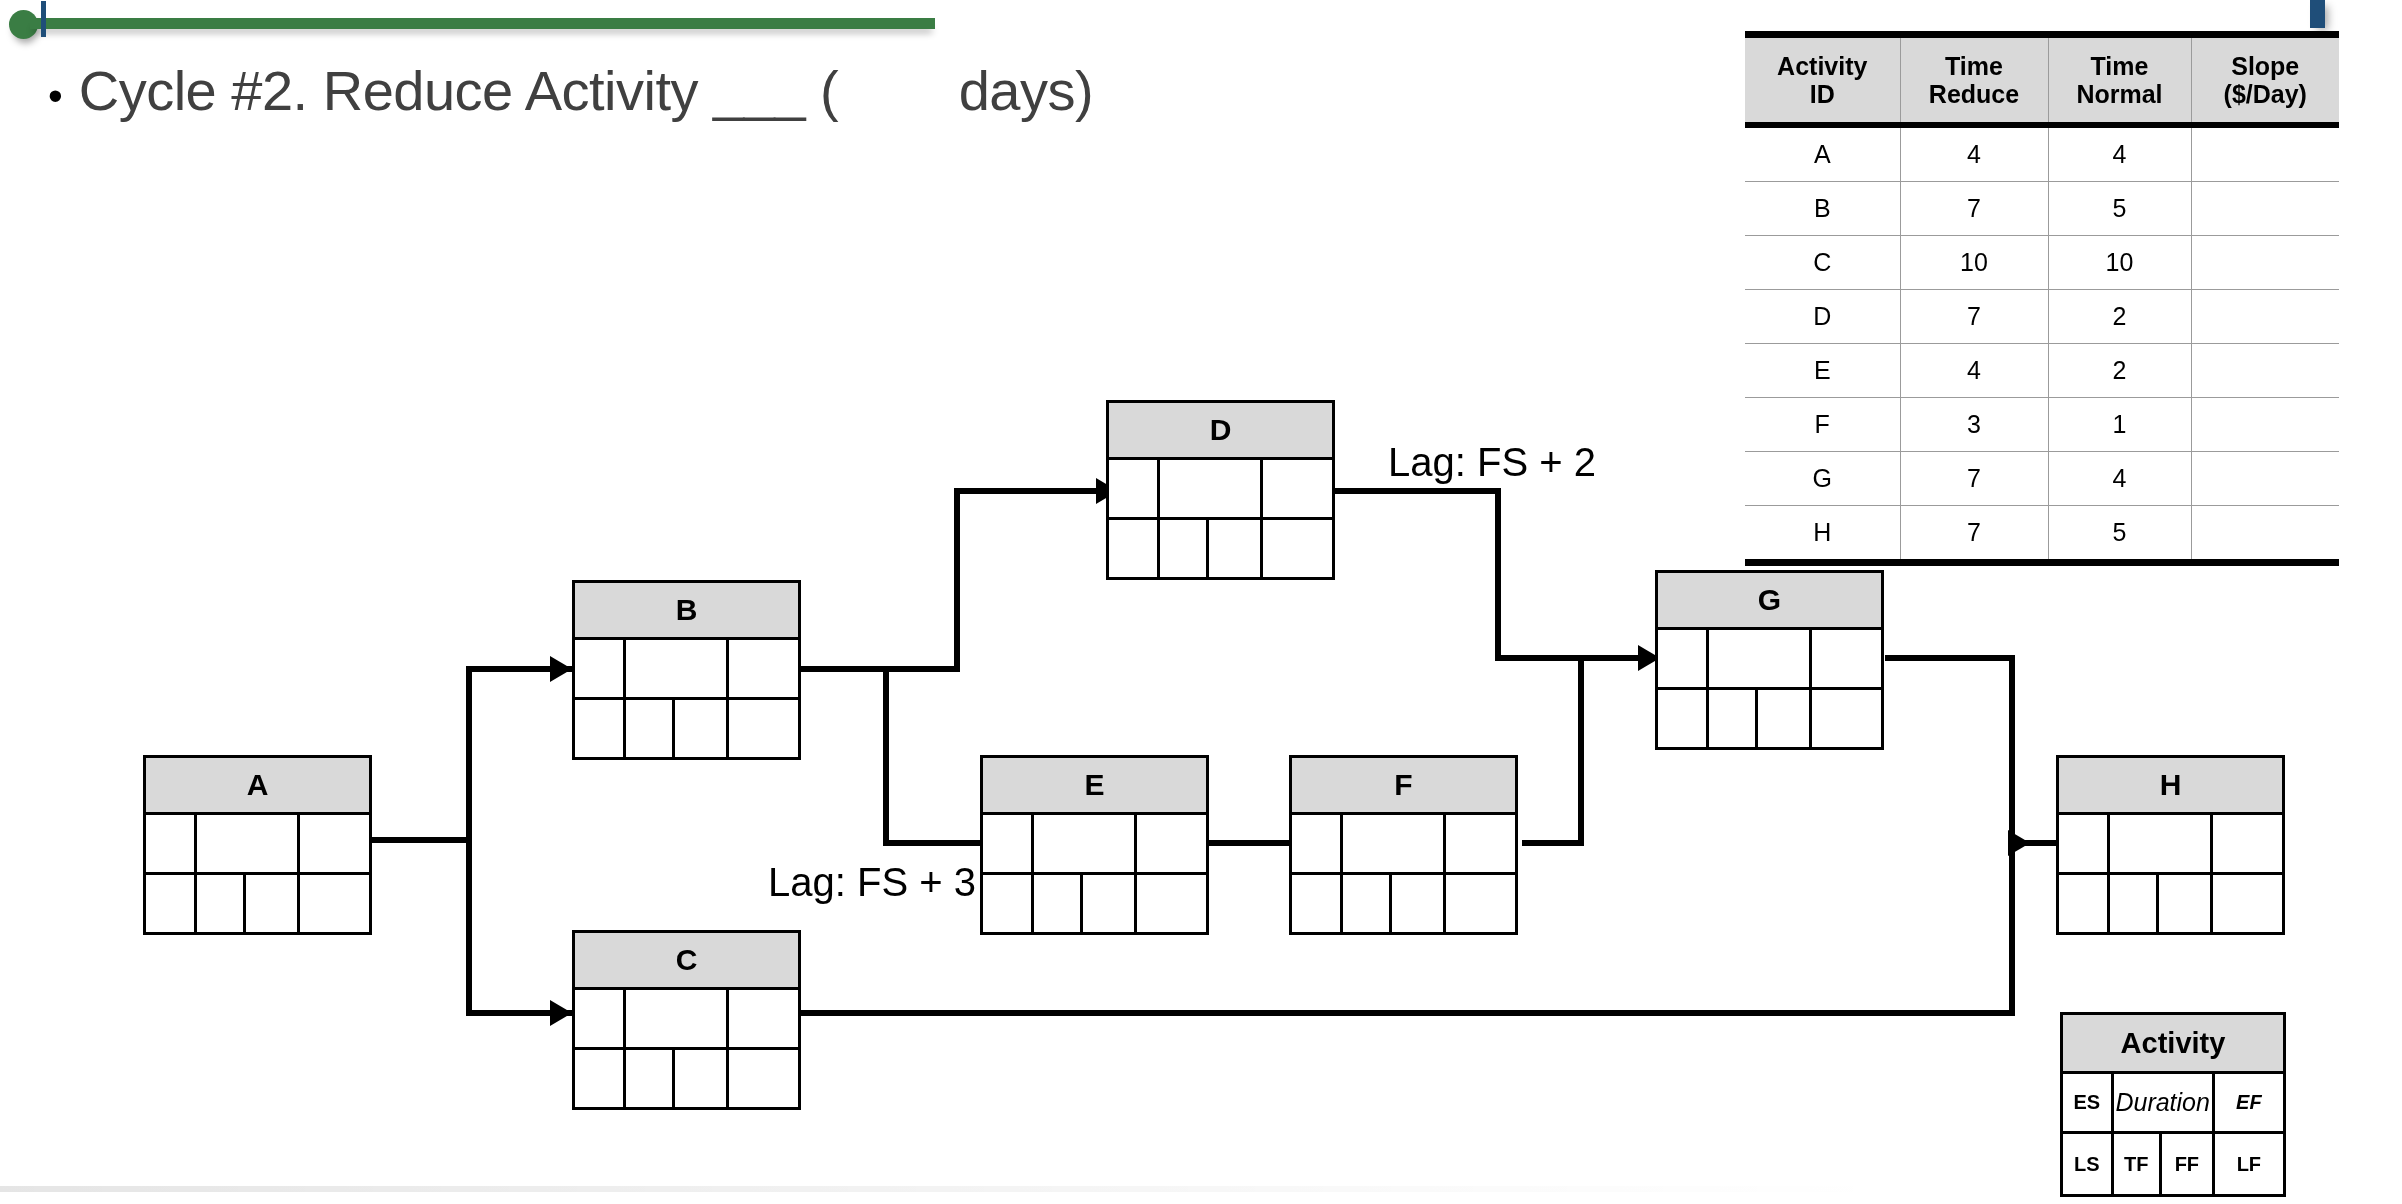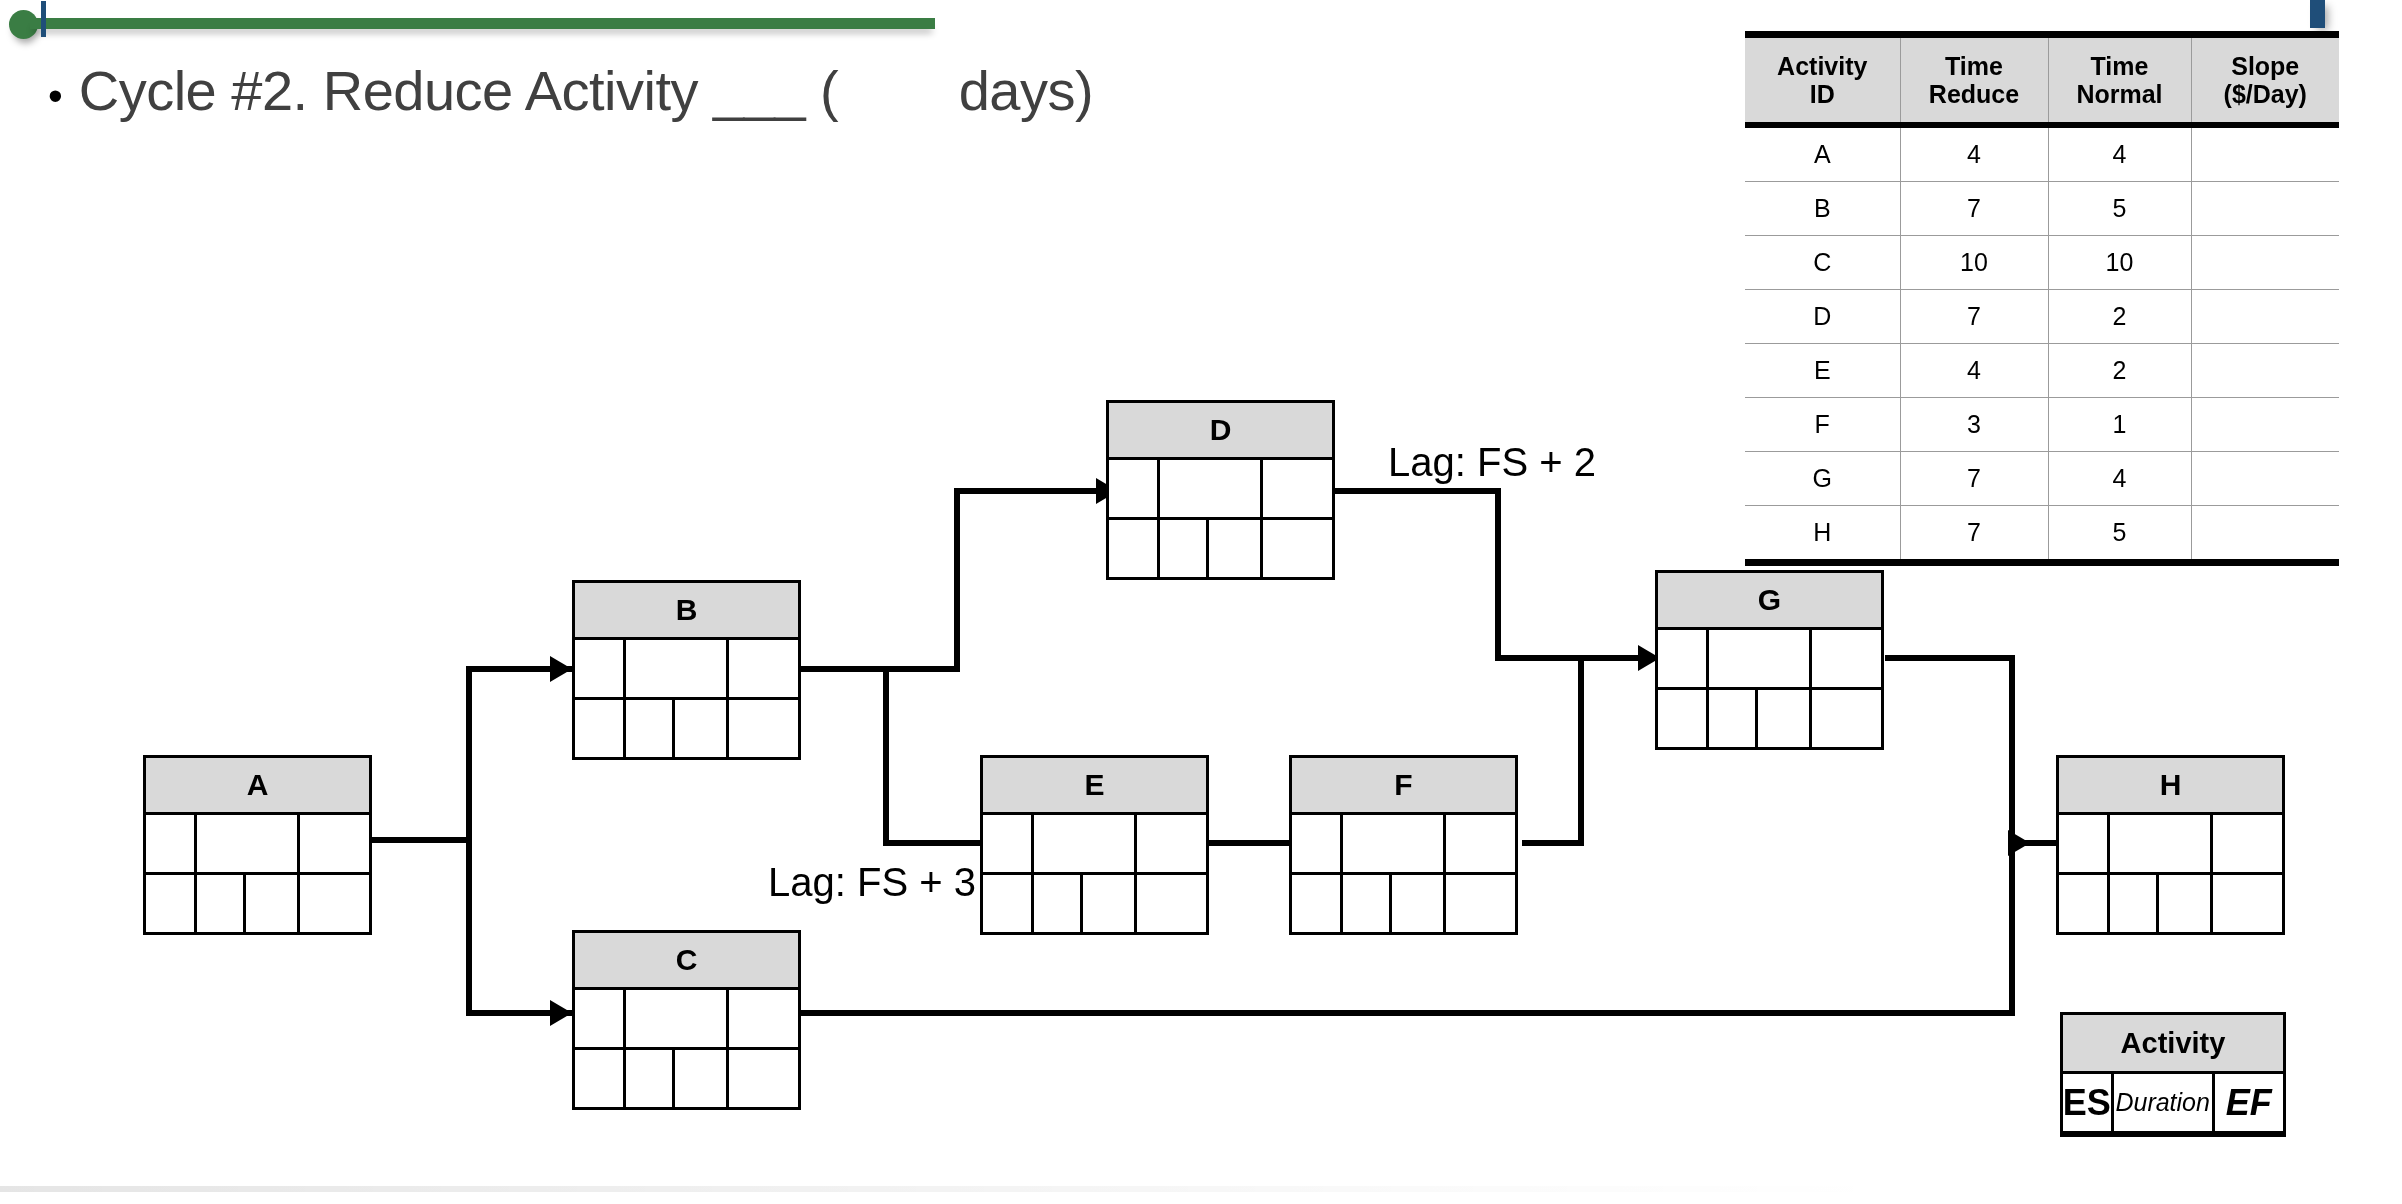--- a/index.html
+++ b/index.html
@@ -214,21 +214,21 @@
     height: 60px;
     box-sizing: border-box;
   }
   .legend-row.top { border-bottom: 3px solid #000; }
   .legend-cell {
     border-right: 3px solid #000;
     box-sizing: border-box;
     display: flex;
     align-items: center;
     justify-content: center;
-    font-size: 36px;
+    font-size: 20px;
     font-weight: bold;
     color: #000;
   }
   .legend-cell:last-child { border-right: none; }
   .legend-cell.dur { font-weight: normal; font-size: 25px; }
   .lc-es  { width: 23%; }
   .lc-dur { width: 46%; font-style: italic; }
   .lc-ef  { width: 31%; font-style: italic; }
   .lc-ls  { width: 23%; }
   .lc-tf  { width: 22%; }
@@ -491,15 +491,21 @@
     </div>
   </div>
 
   <div class="legend">
     <div class="legend-header">Activity</div>
     <div class="legend-row top">
       <div class="legend-cell lc-es">ES</div>
       <div class="legend-cell lc-dur dur">Duration</div>
       <div class="legend-cell lc-ef">EF</div>
     </div>
+    <div class="legend-row">
+      <div class="legend-cell lc-ls">LS</div>
+      <div class="legend-cell lc-tf">TF</div>
+      <div class="legend-cell lc-ff">FF</div>
+      <div class="legend-cell lc-lf">LF</div>
+    </div>
   </div>
 
 </div>
 
 </body></html>

